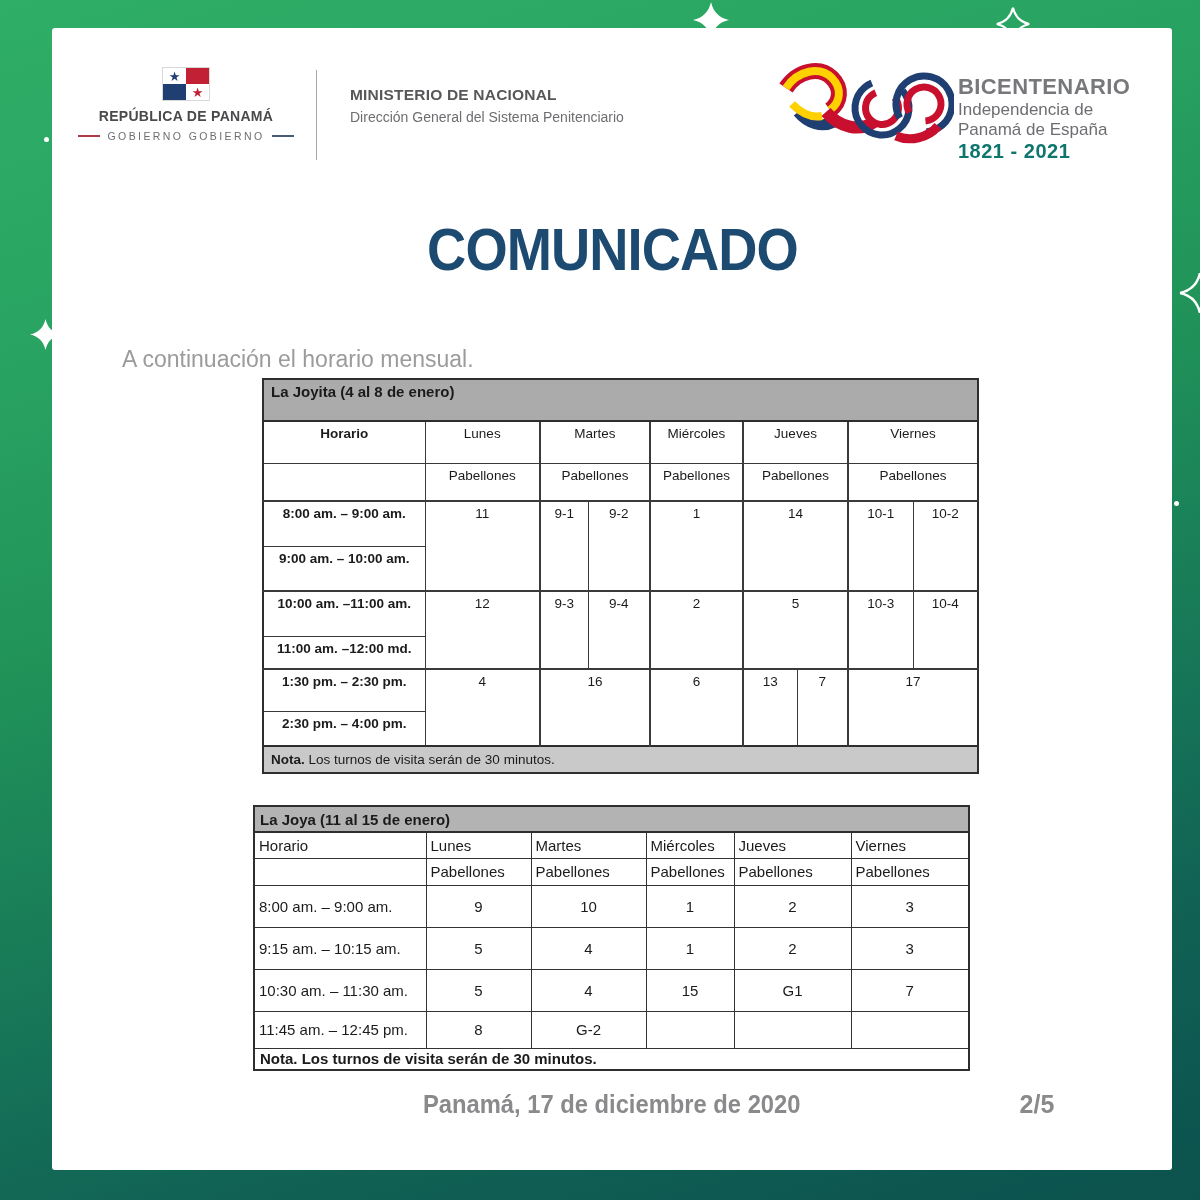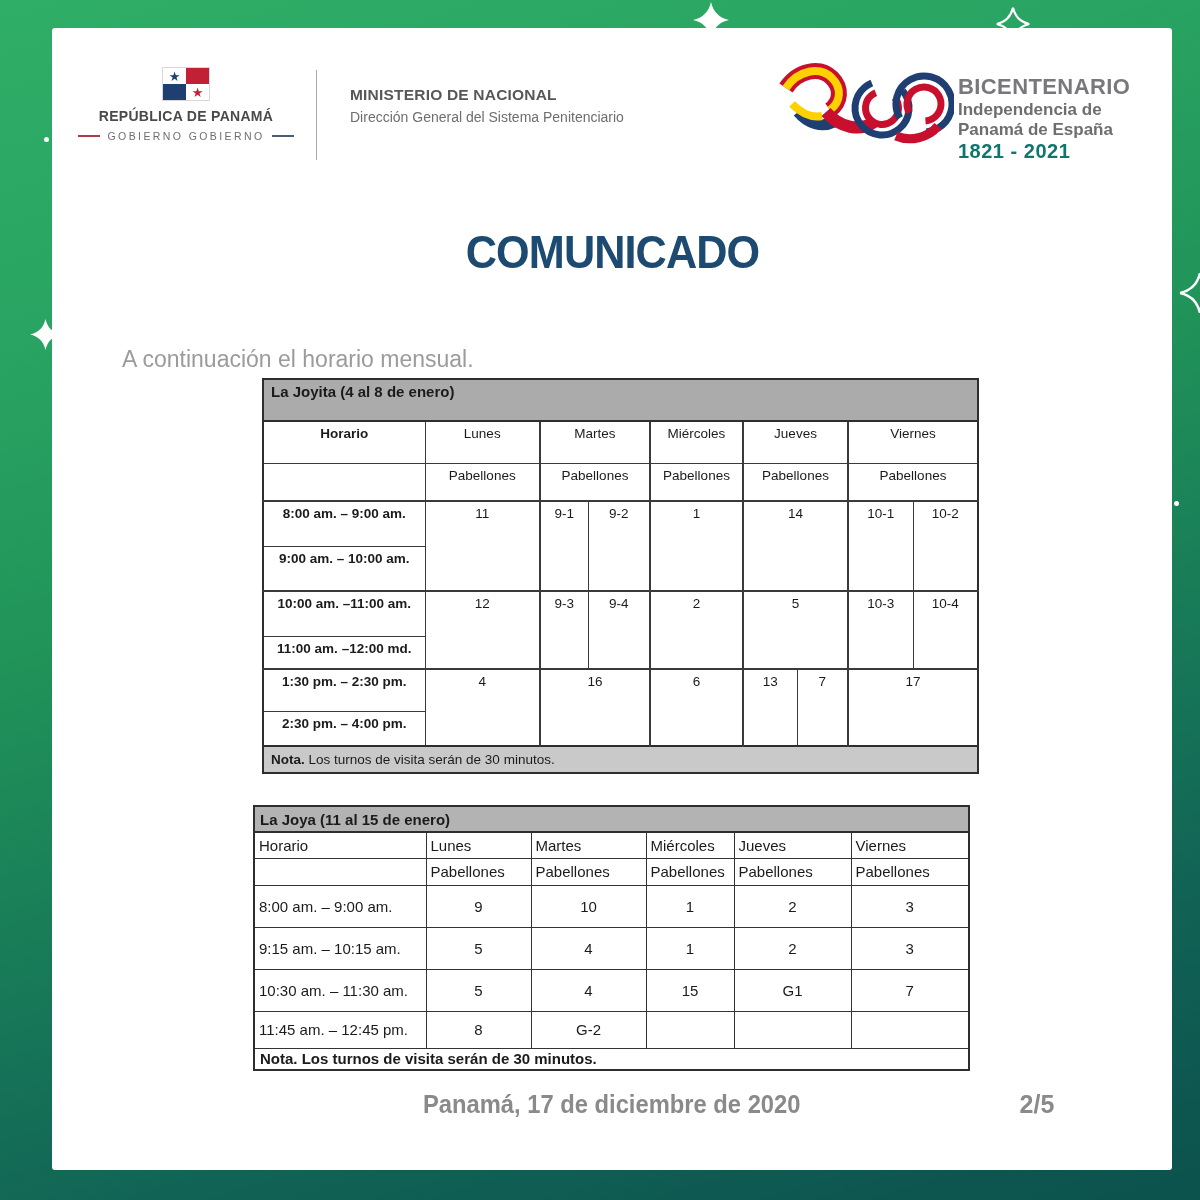--- a/index.html
+++ b/index.html
@@ -30,25 +30,25 @@
   .dash.red{ background:#B03A48; }
   .dash.blue{ background:#4A5A7A; }
   .v-divider{ position:absolute; left:264px; top:42px; width:1px; height:90px; background:#a9a9ab; }
   .ministry{ position:absolute; left:298px; top:58px; }
   .ministry-title{ font-size:15.5px; font-weight:bold; color:#565759; letter-spacing:.2px; }
   .ministry-sub{ margin-top:5px; font-size:14px; color:#6d6e71; }
   .bic{ position:absolute; left:726px; top:28px; width:380px; height:130px; }
   .bic-ribbon{ position:absolute; left:0; top:4px; }
   .bic-text{ position:absolute; left:180px; top:18px; }
   .bic-title{ font-size:22px; font-weight:bold; color:#77787B; letter-spacing:.4px; }
-  .bic-line{ font-size:17px; color:#6d6e71; line-height:1.18;font-weight:bold; }
+  .bic-line{ font-size:17px; color:#6d6e71; line-height:1.18; }
   .bic-years{ margin-top:0; font-size:20px; font-weight:bold; color:#0f766e; letter-spacing:.5px; }
   
-  .comunicado{ position:absolute; left:0; top:196px; width:100%; text-align:center;
-               font-size:47px; font-weight:bold; color:#1D4A70; letter-spacing:-1px; }
+  .comunicado{ position:absolute; left:0; top:188px; width:100%; text-align:center;
+               font-size:59px; font-weight:bold; color:#1D4A70; letter-spacing:-1px; }
   .comunicado span{ display:inline-block; transform:scaleX(.92); }
   .subtitle{ position:absolute; left:0; top:256px; width:100%; text-align:center;
              font-size:30px; font-weight:bold; color:#8A8A8C; }
   .subtitle span{ display:inline-block; transform:scaleX(.95); }
   .intro{ position:absolute; left:70px; top:318px; font-size:23px; color:#9B9B9D; }
   
   table{ border-collapse:collapse; table-layout:fixed; color:#1b1b1b; }
   .t1{ position:absolute; left:201px; top:350px; width:715px; font-size:13.5px; border:2px solid #2e2e2e;margin-left:9px; }
   .t1 td{ border:1px solid #3a3a3a; padding:4px 5px; text-align:center; vertical-align:top; }
   .t1 .title-row td{ background:#ABABAB; text-align:left; font-weight:bold; font-size:15px;

